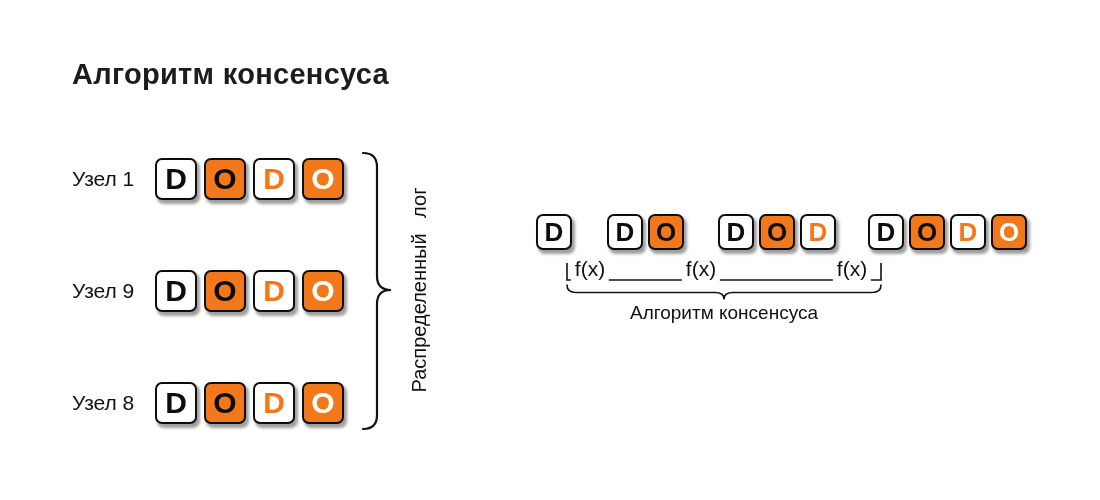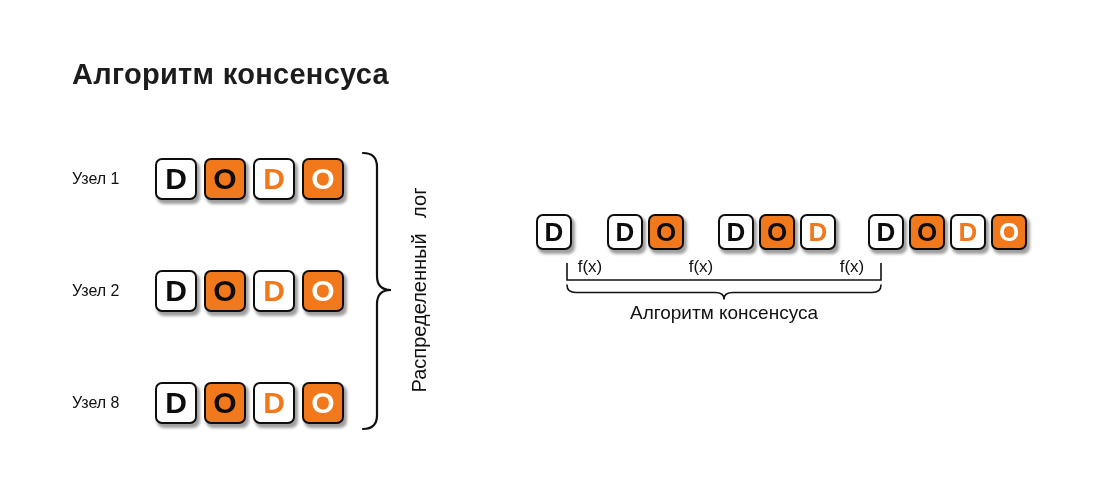--- a/index.html
+++ b/index.html
@@ -5,42 +5,42 @@
   * { margin:0; padding:0; box-sizing:border-box; }
   html,body { background:#ffffff; }
   body { font-family:"Liberation Sans", sans-serif; }
   .canvas { position:relative; width:1088px; height:500px; background:#ffffff; overflow:hidden; color:#111; }
 
   .title { position:absolute; left:72px; top:58px; font-size:29px; font-weight:600; letter-spacing:.3px; color:#1c1c1c; }
 
   
   #node-rows { position:absolute; left:72px; top:158px; display:flex; flex-direction:column; gap:70px; }
   .node-row { display:flex; align-items:center; }
-  .node-label { width:73px; margin-right:10px; font-size:16px; color:#111; white-space:nowrap; }
+  .node-label { width:73px; margin-right:10px; font-size:21px; color:#111; white-space:nowrap; }
   .tile-row { display:flex; gap:7px; }
 
   .tile { display:flex; align-items:center; justify-content:center; border:2px solid #0d0d0d;
           border-radius:7px; background:#fff; font-weight:bold;
           box-shadow:2.5px 3.5px 3px rgba(0,0,0,.38); }
   .tile-lg { width:42px; height:42px; font-size:30px; }
   .tile-sm { width:36px; height:36px; font-size:26px; }
   .bg-orange { background:var(--orange,#F2791B); }
   .bg-white  { background:#ffffff; }
   .fg-black  { color:#0d0d0d; }
   .fg-white  { color:#ffffff; }
   .fg-orange { color:var(--orange,#F2791B); }
 
   .left-brace { position:absolute; left:360px; top:151px; }
   .vlabel { position:absolute; left:419px; top:290px; transform:translate(-50%,-50%) rotate(-90deg);
             transform-origin:center; white-space:nowrap; font-size:20px; word-spacing:10px; color:#111; }
 
   
   .tile-group { position:absolute; top:214px; display:flex; gap:5px; }
   .fx-bracket { position:absolute; left:566px; top:262px; }
-  .fx { position:absolute; top:257px; transform:translateX(-50%); font-size:17px; color:#111;
+  .fx { position:absolute; top:257px; transform:translateX(-50%); font-size:21px; color:#111;
         background:#fff; padding:0 4px; }
   .bottom-brace { position:absolute; left:566px; top:284px; }
   .caption { position:absolute; left:566px; top:302px; width:316px; text-align:center; font-size:19px; color:#111; }
 </style>
 </head>
 <body>
 
 <div class="canvas">
 
   <h1 class="title">Алгоритм консенсуса</h1>
@@ -49,21 +49,21 @@
       <div class="node-row">
         <span class="node-label">Узел 1</span>
         <div class="tile-row">
           <div class="tile tile-lg bg-white fg-black">D</div>
           <div class="tile tile-lg bg-orange fg-black">O</div>
           <div class="tile tile-lg bg-white fg-orange">D</div>
           <div class="tile tile-lg bg-orange fg-white">O</div>
         </div>
       </div>
       <div class="node-row">
-        <span class="node-label">Узел 2</span>
+        <span class="node-label">Узел 9</span>
         <div class="tile-row">
           <div class="tile tile-lg bg-white fg-black">D</div>
           <div class="tile tile-lg bg-orange fg-black">O</div>
           <div class="tile tile-lg bg-white fg-orange">D</div>
           <div class="tile tile-lg bg-orange fg-white">O</div>
         </div>
       </div>
       <div class="node-row">
         <span class="node-label">Узел 8</span>
         <div class="tile-row">

